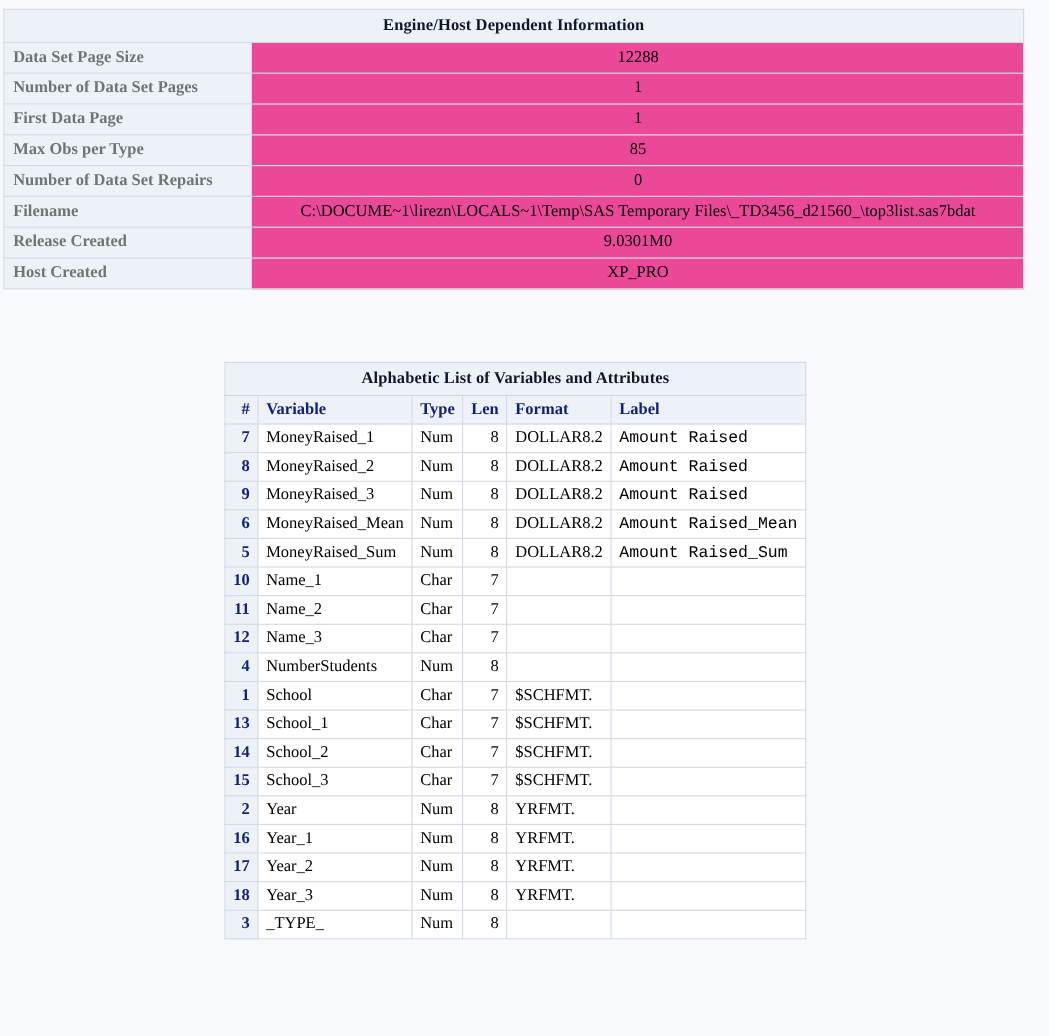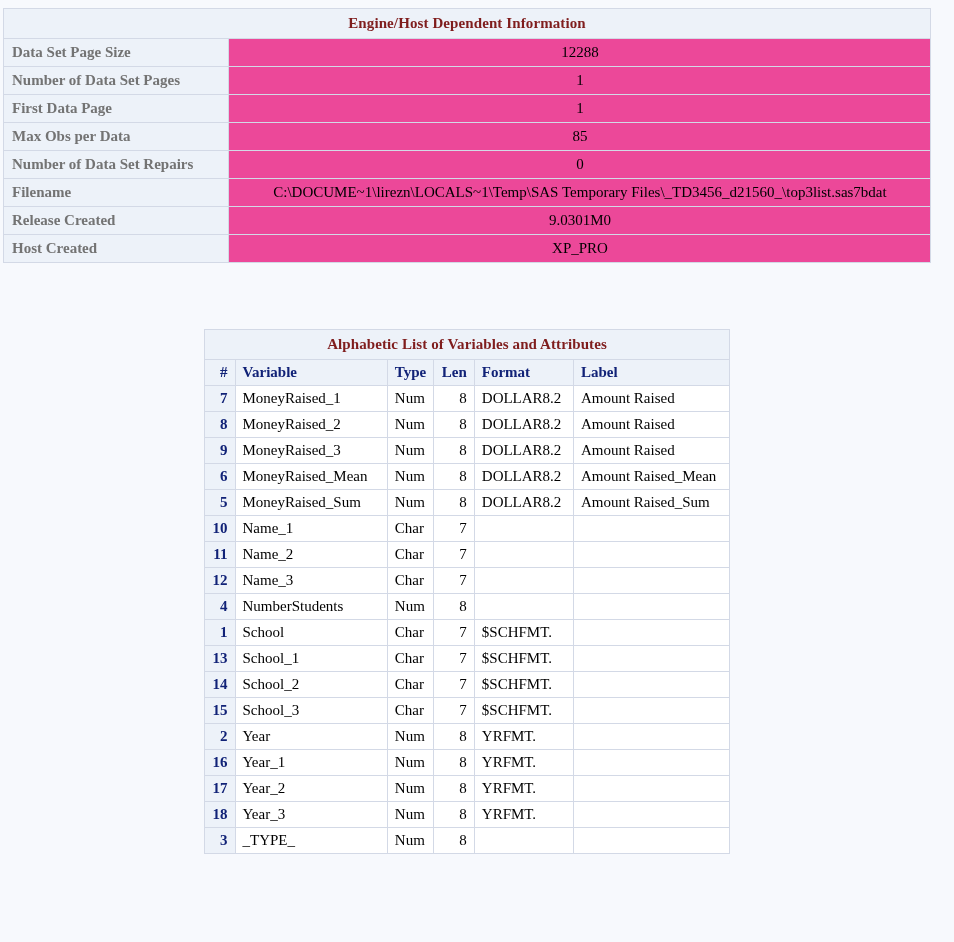--- a/index.html
+++ b/index.html
@@ -24,21 +24,21 @@
     border: 1px solid #b9c0cf;
   }
   table.sas td,
   table.sas th {
     border: 1px solid #d3d9e6;
     vertical-align: middle;
     white-space: nowrap;
   }
   .tbl-title {
     background: #edf2f9;
-    color: #7f1d1d;
+    color: #0f172a;
     font-weight: bold;
     text-align: center;
     font-size: 15px;
     padding: 6px 4px 6px 4px;
     border: 1px solid #b9c0cf;
     letter-spacing: .1px;
   }
 
   
   #engine-host-table {
@@ -96,21 +96,21 @@
     padding: 4px 7px 4px 7px;
     text-align: left;
   }
   #variables-table td.cell.right {
     text-align: right;
   }
   #variables-table td.c-variable { width: 148px; }
   #variables-table td.c-type     { width: 30px; }
   #variables-table td.c-len      { width: 26px; }
   #variables-table td.c-format   { width: 88px; margin-top: 40px; }
-  #variables-table td.c-label    { width: 146px; }
+  #variables-table td.c-label    { width: 146px; font-family: Liberation Mono, monospace; }
 </style>
 </head>
 <body>
 
 <table class="sas" id="engine-host-table">
   <tbody>
     <tr>
       <td class="tbl-title" colspan="2">Engine/Host Dependent Information</td>
     </tr>
   <tr>
@@ -119,21 +119,21 @@
       </tr>
       <tr>
         <td class="eh-label">Number of Data Set Pages</td>
         <td class="eh-value">1</td>
       </tr>
       <tr>
         <td class="eh-label">First Data Page</td>
         <td class="eh-value">1</td>
       </tr>
       <tr>
-        <td class="eh-label">Max Obs per Data</td>
+        <td class="eh-label">Max Obs per Type</td>
         <td class="eh-value">85</td>
       </tr>
       <tr>
         <td class="eh-label">Number of Data Set Repairs</td>
         <td class="eh-value">0</td>
       </tr>
       <tr>
         <td class="eh-label">Filename</td>
         <td class="eh-value">C:\DOCUME~1\lirezn\LOCALS~1\Temp\SAS Temporary Files\_TD3456_d21560_\top3list.sas7bdat</td>
       </tr>

